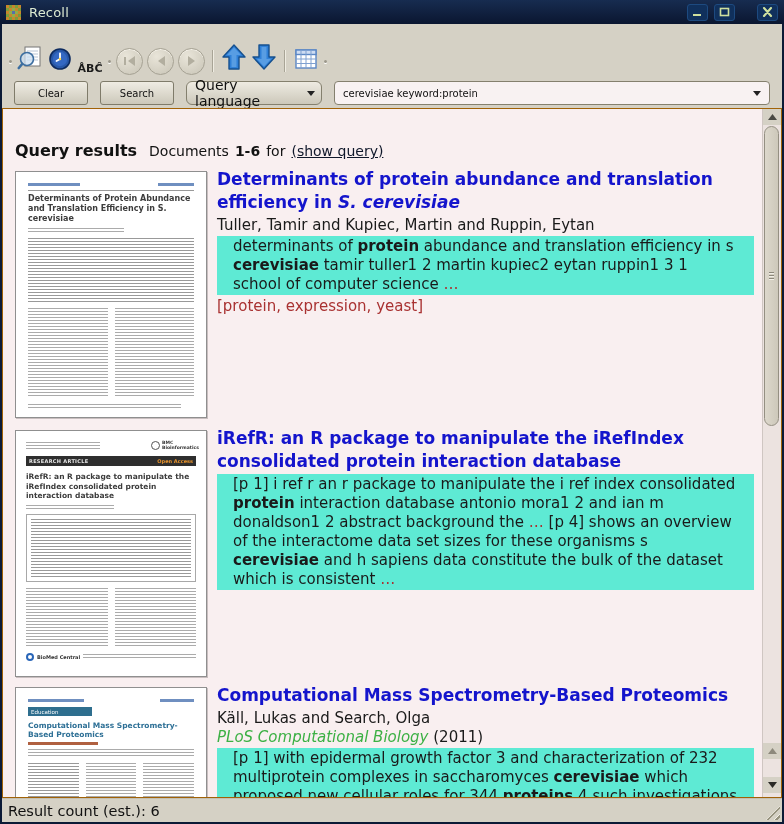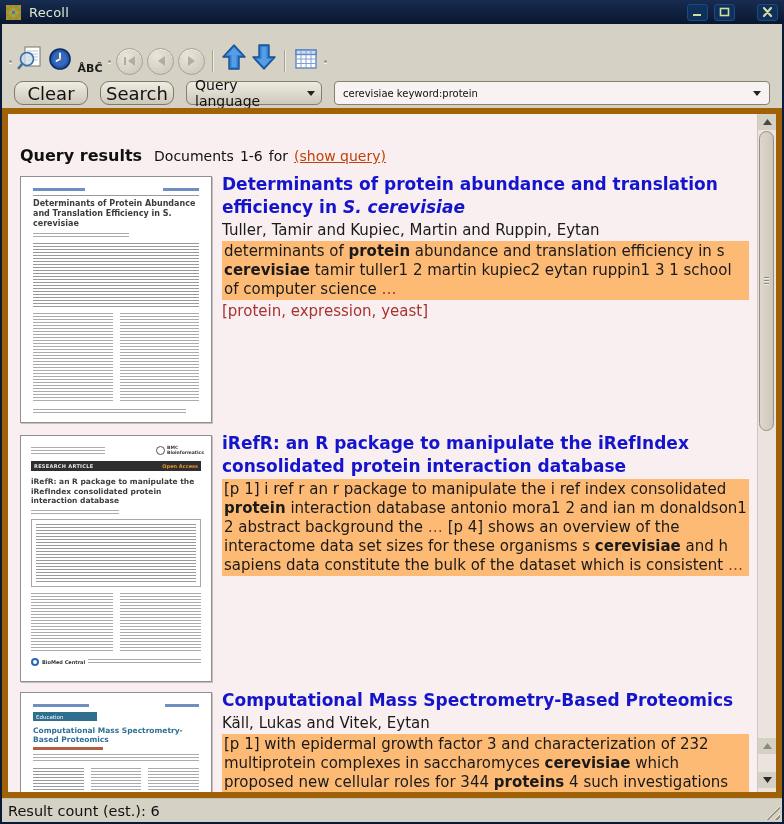--- a/index.html
+++ b/index.html
@@ -38,49 +38,49 @@
     border:1px solid #a5a193;box-shadow:inset 0 1px 0 #f4f1e8;
     display:flex;align-items:center;justify-content:center;box-sizing:border-box;}
   .abc-label{font-size:11px;font-weight:bold;color:#1a1a1a;letter-spacing:0;}
   .combo{height:24px;border:1px solid #84806e;border-radius:4px;box-sizing:border-box;
     background:linear-gradient(#fbfaf6,#dedacd);display:flex;align-items:center;
     font-size:14px;color:#111;padding:0 6px 0 8px;}
   .combo .chev{margin-left:auto;width:0;height:0;border-left:4px solid transparent;border-right:4px solid transparent;border-top:5px solid #222;}
   .combo.all{width:114px;margin-left:4px;}
 
   .searchrow{position:absolute;top:54px;left:0;right:0;height:30px;display:flex;align-items:center;padding:0 12px;box-sizing:border-box;gap:12px;}
-  .pushbtn{width:74px;height:24px;border:1px solid #7f7b6a;border-radius:9px;box-sizing:border-box;
-    background:linear-gradient(#efece3,#ccc8ba);font-size:18px;color:#111;
+  .pushbtn{width:74px;height:24px;border:1px solid #7f7b6a;border-radius:3px;box-sizing:border-box;
+    background:linear-gradient(#efece3,#ccc8ba);font-size:10px;color:#111;
     display:flex;align-items:center;justify-content:center;font-family:inherit;}
   .combo.qlang{width:136px;border-radius:6px;background:linear-gradient(#eeebe2,#ccc8ba);}
   .querybox{flex:1;height:24px;border:1px solid #84806e;border-radius:4px;box-sizing:border-box;
     background:#f8f2f2;display:flex;align-items:center;padding:0 8px;}
   .querybox input{flex:1;border:none;outline:none;background:transparent;font-size:10px;color:#111;
     font-family:inherit;padding:0;}
   .querybox .chev{width:0;height:0;border-left:4px solid transparent;border-right:4px solid transparent;border-top:5px solid #222;}
 
   
   .results-frame{position:absolute;top:84px;left:0;right:0;bottom:24px;
-    background:#f9eff0;border:6px solid #a16207;box-sizing:border-box;overflow:hidden;}
+    background:#f9eff0;border:1px solid #a16207;box-sizing:border-box;overflow:hidden;}
   .results-content{position:absolute;top:0;left:0;right:19px;bottom:0;overflow:hidden;padding-left:12px;}
   .results-header{margin-top:10px;font-size:14px;color:#111;display:flex;align-items:baseline;gap:6px;}
   .results-header .qr{font-size:16px;font-weight:bold;margin-right:6px;}
-  .results-header .bold{font-weight:normal;margin-top:24px;}
-  .results-header a{color:#c2410c;text-decoration:underline;}
+  .results-header .bold{font-weight:bold;margin-top:24px;}
+  .results-header a{color:#0f172a;text-decoration:underline;}
 
   .result{display:flex;margin-top:11px;}
   .result + .result{margin-top:12px;}
   .thumb{width:192px;height:247px;flex:none;background:#fff;border:1px solid #8f8f8f;
     box-shadow:1px 1px 0 #c9bfc0;box-sizing:border-box;overflow:hidden;margin-right:10px;}
   .rtext{flex:1;margin-right:8px;min-width:0;color:#1a1a1a;}
   .rtitle{font-size:17px;line-height:23px;font-weight:bold;color:#1414cc;margin-top:-3px;}
   .rauthors{font-size:15px;line-height:19px;margin-top:2px;}
   .rjournal{font-size:15px;line-height:19px;}
   .rjournal .jname{color:#3cb044;font-style:italic;}
-  .rsnippet{background:#fdba74;font-size:15px;line-height:19px;margin-top:1px;padding:1px 2px;}
+  .rsnippet{background:#5eead4;font-size:15px;line-height:19px;margin-top:1px;padding:1px 16px;}
   .seg-b{font-weight:bold;}
   .seg-i{font-style:italic;}
   .seg-sep{color:#a93232;}
   .rkeywords{font-size:15px;line-height:19px;color:#a93232;margin-top:2px;}
 
   
   .scrollbar{position:absolute;top:0;right:0;bottom:0;width:19px;background:#ece3e0;border-left:1px solid #cfc6c2;box-sizing:border-box;}
   .sb-btn{position:absolute;left:0;right:0;height:16px;background:#d5d1c5;display:flex;align-items:center;justify-content:center;}
   .sb-btn.top{top:0;}
   .sb-btn.up2{bottom:38px;}
@@ -342,21 +342,25 @@
               <div class="lines" style="height:9px"></div>
               <div class="cols" style="margin-top:5px">
                 <div class="lines tight" style="height:120px"></div>
                 <div class="lines" style="height:120px"></div>
                 <div class="lines" style="height:120px"></div>
               </div>
             </div>
           </div>
           <div class="rtext">
             <div class="rtitle"><span>Computational Mass Spectrometry-Based Proteomics</span></div>
-            <div class="rauthors">Käll, Lukas and Vitek, Eytan</div>
+            <div class="rauthors">Käll, Lukas and Search, Olga</div>
+            <div class="rjournal">
+              <span class="jname">PLoS Computational Biology</span>
+              <span>(2011)</span>
+            </div>
             <div class="rsnippet"><span>[p 1] with epidermal growth factor 3 and characterization of 232 multiprotein complexes in saccharomyces </span><span class="seg-b">cerevisiae</span><span> which proposed new cellular roles for 344 </span><span class="seg-b">proteins</span><span> 4 such investigations are now </span><span class="seg-sep">… </span><span> [p 1] to its broad dynamic range for example the human genome contains around 20,000 </span></div>
           </div>
         </div>
 
       </div>
 
       <div class="scrollbar">
         <div class="sb-btn top">
           <svg width="9" height="6" viewBox="0 0 9 6">
               <path d="M4.5 0 L9 6 H0 Z" fill="#4a4a44"></path>

